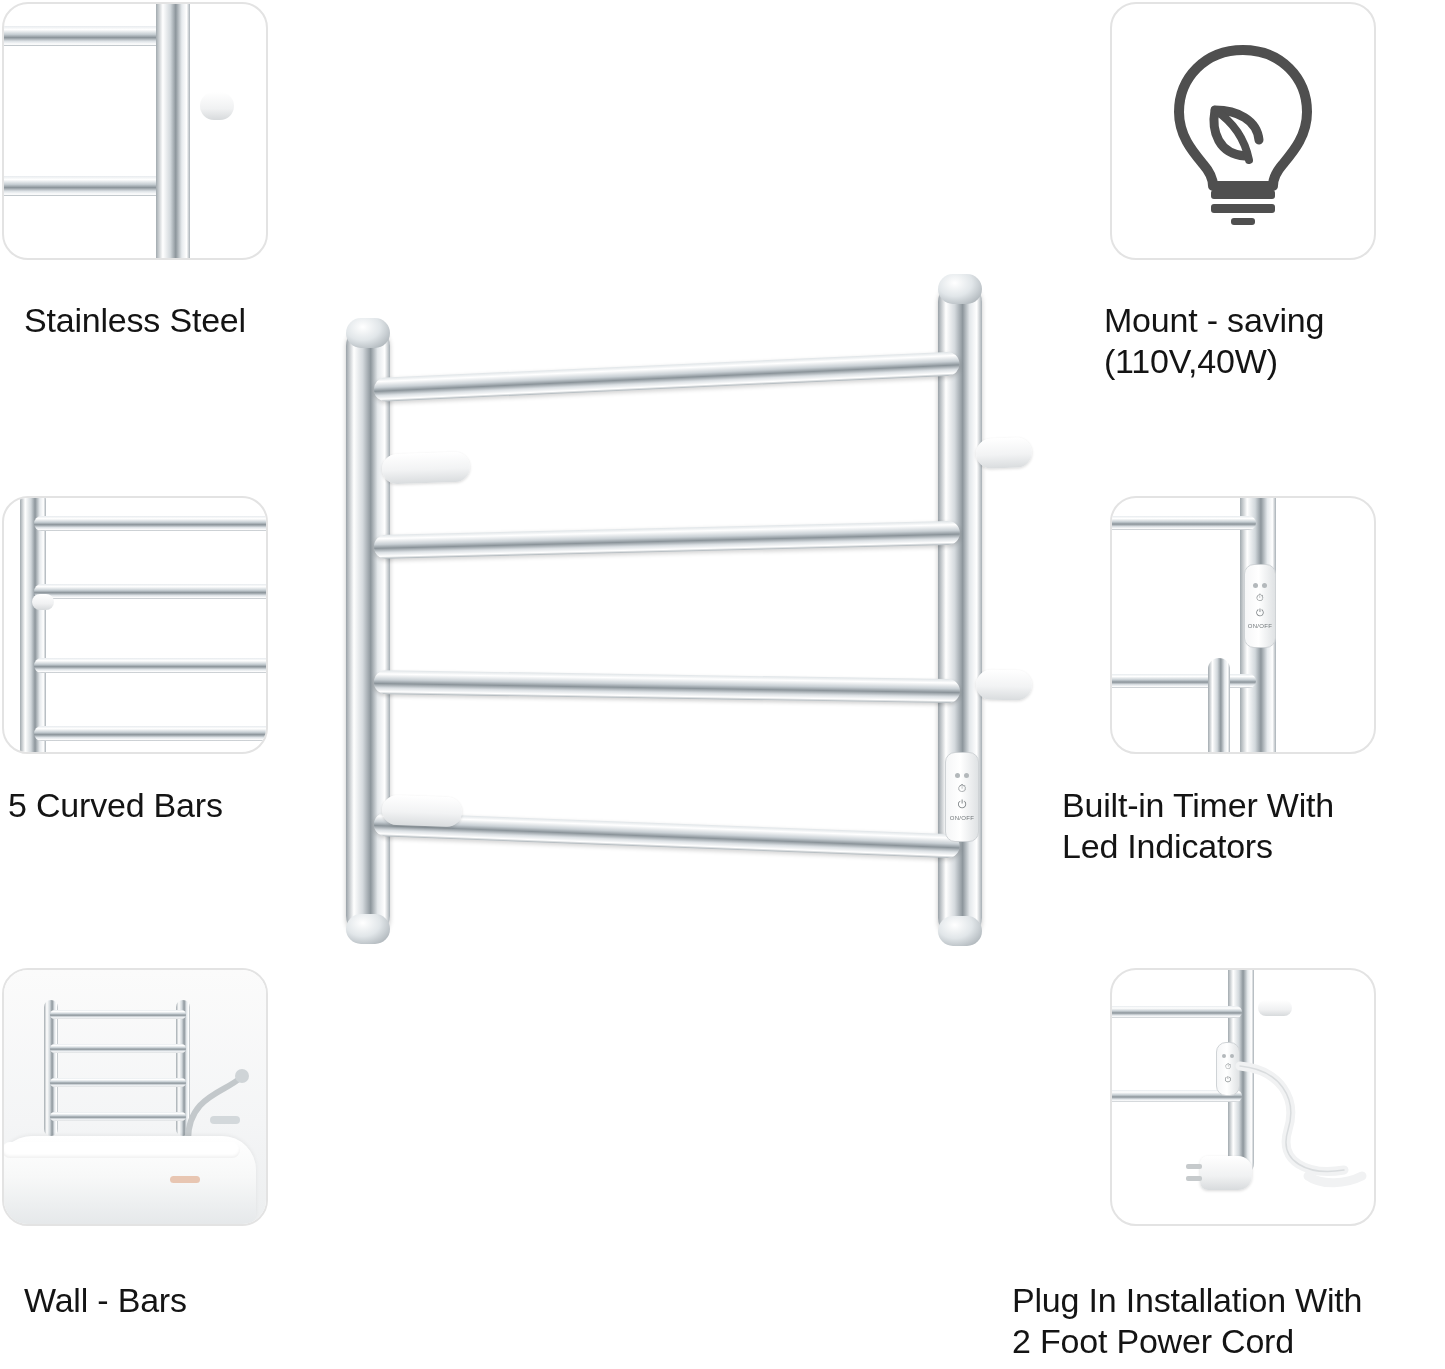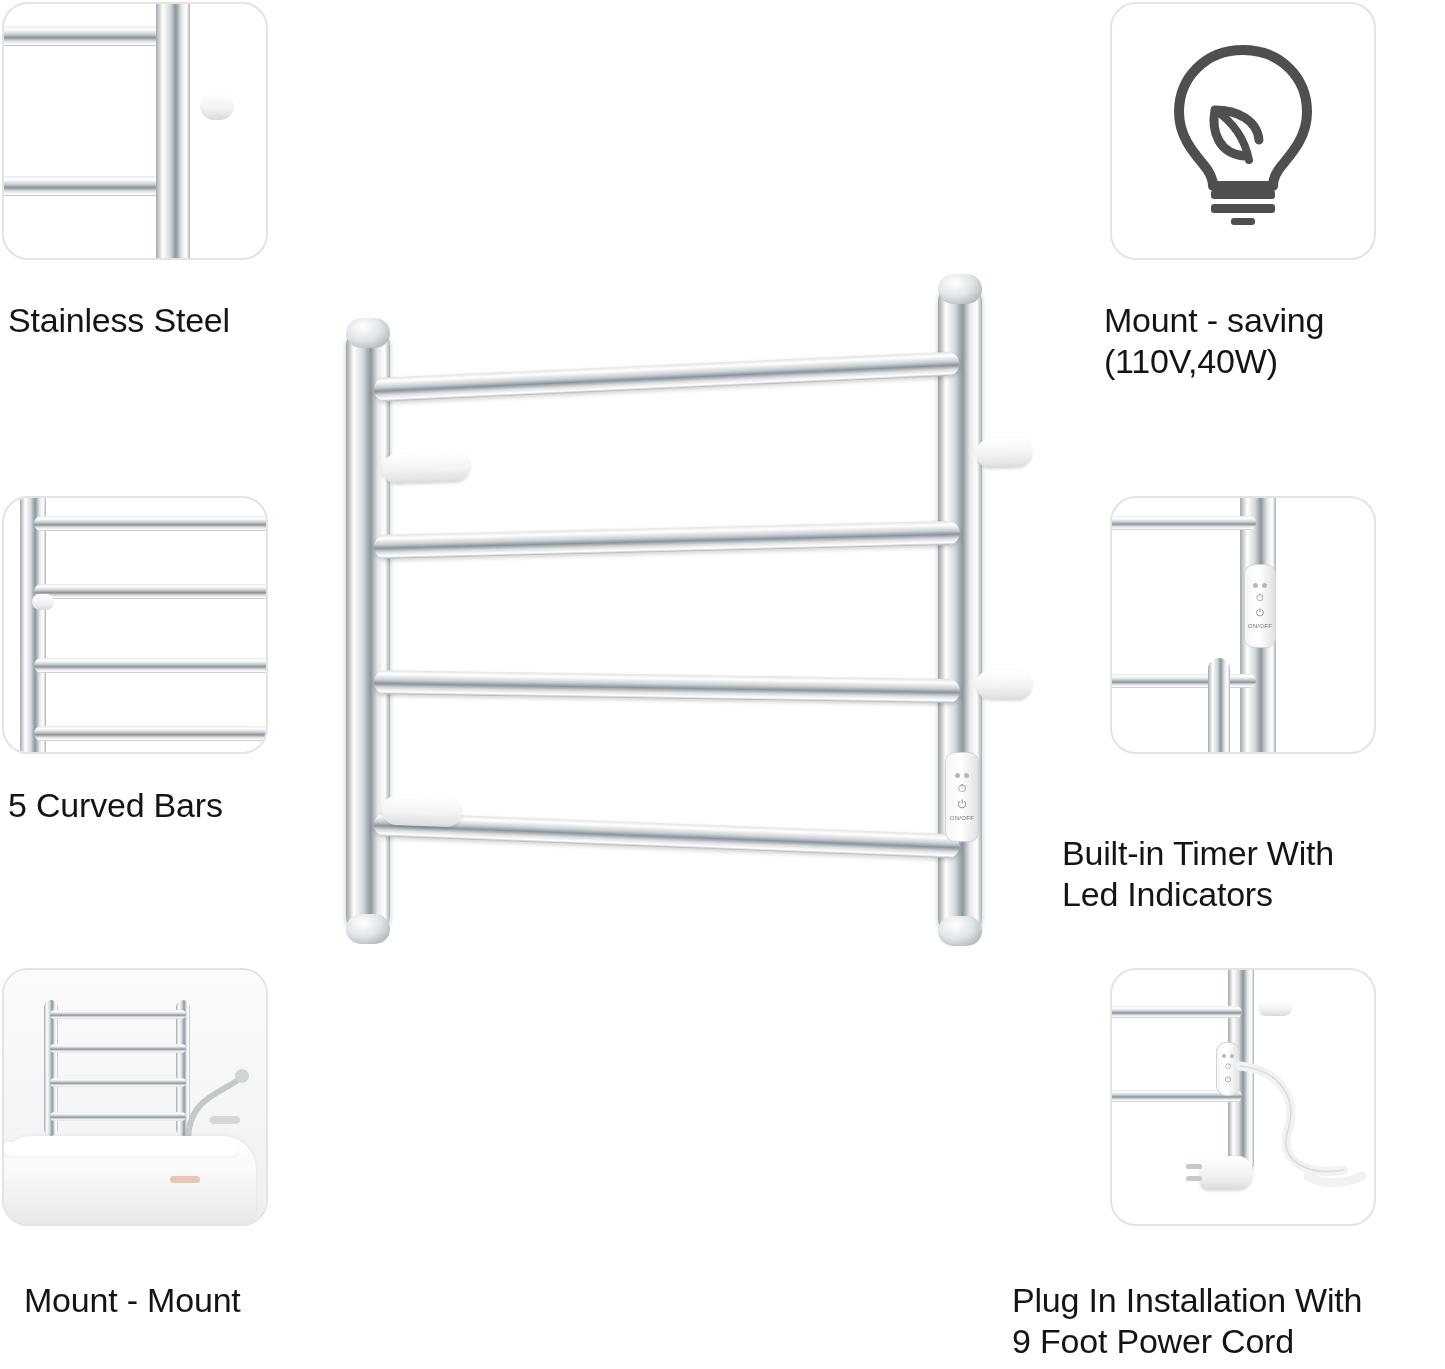--- a/index.html
+++ b/index.html
@@ -39,25 +39,25 @@
 
   
   #thumb-stainless { left: 2px;  top: 2px;   width: 266px; height: 258px; }
   #thumb-bars      { left: 2px;  top: 496px; width: 266px; height: 258px; }
   #thumb-wall      { left: 2px;  top: 968px; width: 266px; height: 258px; }
   #thumb-energy    { left: 1110px; top: 2px;   width: 266px; height: 258px; }
   #thumb-timer     { left: 1110px; top: 496px; width: 266px; height: 258px; }
   #thumb-plug      { left: 1110px; top: 968px; width: 266px; height: 258px; }
 
   
-  #cap-stainless { left: 8px;  top: 300px; }
+  #cap-stainless { left: 24px;  top: 300px; }
   #cap-bars      { left: 8px;  top: 785px; }
   #cap-wall      { left: 24px; top: 1280px; }
   #cap-energy    { left: 1104px; top: 300px; }
-  #cap-timer     { left: 1062px; top: 785px; margin-top: 48px; }
+  #cap-timer     { left: 1062px; top: 785px; }
   #cap-plug      { left: 1012px; top: 1280px; }
 
   
   #main-product {
     position: absolute;
     left: 330px;
     top: 260px;
     width: 720px;
     height: 700px;
   }
@@ -228,21 +228,21 @@
     <path d="M34 84 C34 40, 72 36, 86 22" stroke="#c3c8cb" stroke-width="6" fill="none" stroke-linecap="round"></path>
     <rect x="20" y="82" width="34" height="10" rx="5" fill="#d3d8db"></rect>
     <rect x="56" y="60" width="30" height="8" rx="4" fill="#d3d8db"></rect>
     <circle cx="88" cy="20" r="7" fill="#cfd4d7"></circle>
   </svg>
   <div class="tub">
     <div class="tub-rim"></div>
     <div style="position:absolute; left:172px; top:40px; width:30px; height:7px; border-radius:4px; background:#e8c6b2;"></div>
   </div>
 </div>
-<div class="caption" id="cap-wall">Mount - Mount</div>
+<div class="caption" id="cap-wall">Wall - Bars</div>
 
 <div class="thumb" id="thumb-energy">
   <div class="bulb-wrap">
     <svg width="180" height="190" viewBox="0 0 180 190">
       <path d="M90 14 C52 14 26 42 26 76 C26 100 40 116 50 128 C57 136 60 142 60 150 L120 150 C120 142 123 136 130 128 C140 116 154 100 154 76 C154 42 128 14 90 14 Z" fill="none" stroke="#4f4f4f" stroke-width="10" stroke-linejoin="round"></path>
       <rect x="58" y="154" width="64" height="9" rx="3" fill="#4f4f4f"></rect>
       <rect x="58" y="168" width="64" height="9" rx="3" fill="#4f4f4f"></rect>
       <rect x="78" y="182" width="24" height="7" rx="3" fill="#4f4f4f"></rect>
       <path d="M92 120 C66 118 58 96 62 74 C84 74 104 84 106 104" fill="none" stroke="#4f4f4f" stroke-width="9" stroke-linecap="round" stroke-linejoin="round"></path>
       <path d="M62 74 C80 86 92 104 96 124" fill="none" stroke="#4f4f4f" stroke-width="8" stroke-linecap="round"></path>
@@ -291,21 +291,21 @@
     <path d="M128 96 C168 100, 186 128, 176 160 C166 192, 196 206, 232 200" stroke="#d9dcde" stroke-width="1.5" fill="none" stroke-linecap="round"></path>
     <path d="M196 206 C210 216, 234 214, 250 206" stroke="#f1f2f3" stroke-width="9" fill="none" stroke-linecap="round"></path>
   </svg>
 
   <div class="plug-head" style="left:88px; top:186px;">
     <div class="prong" style="left:-14px; top:8px;"></div>
     <div class="prong" style="left:-14px; top:20px;"></div>
   </div>
 </div>
 <div class="caption right-col" id="cap-plug">Plug In Installation With
-9 Foot Power Cord</div>
+2 Foot Power Cord</div>
 
 <div id="main-product">
 
   <div class="post" style="left:16px; top:64px; height:614px;">
     <div class="post-cap-top" style="top:-6px;"></div>
     <div class="post-cap-bot" style="bottom:-6px;"></div>
   </div>
 
   <div class="post" style="left:608px; top:20px; height:660px;">
     <div class="post-cap-top" style="top:-6px;"></div>

